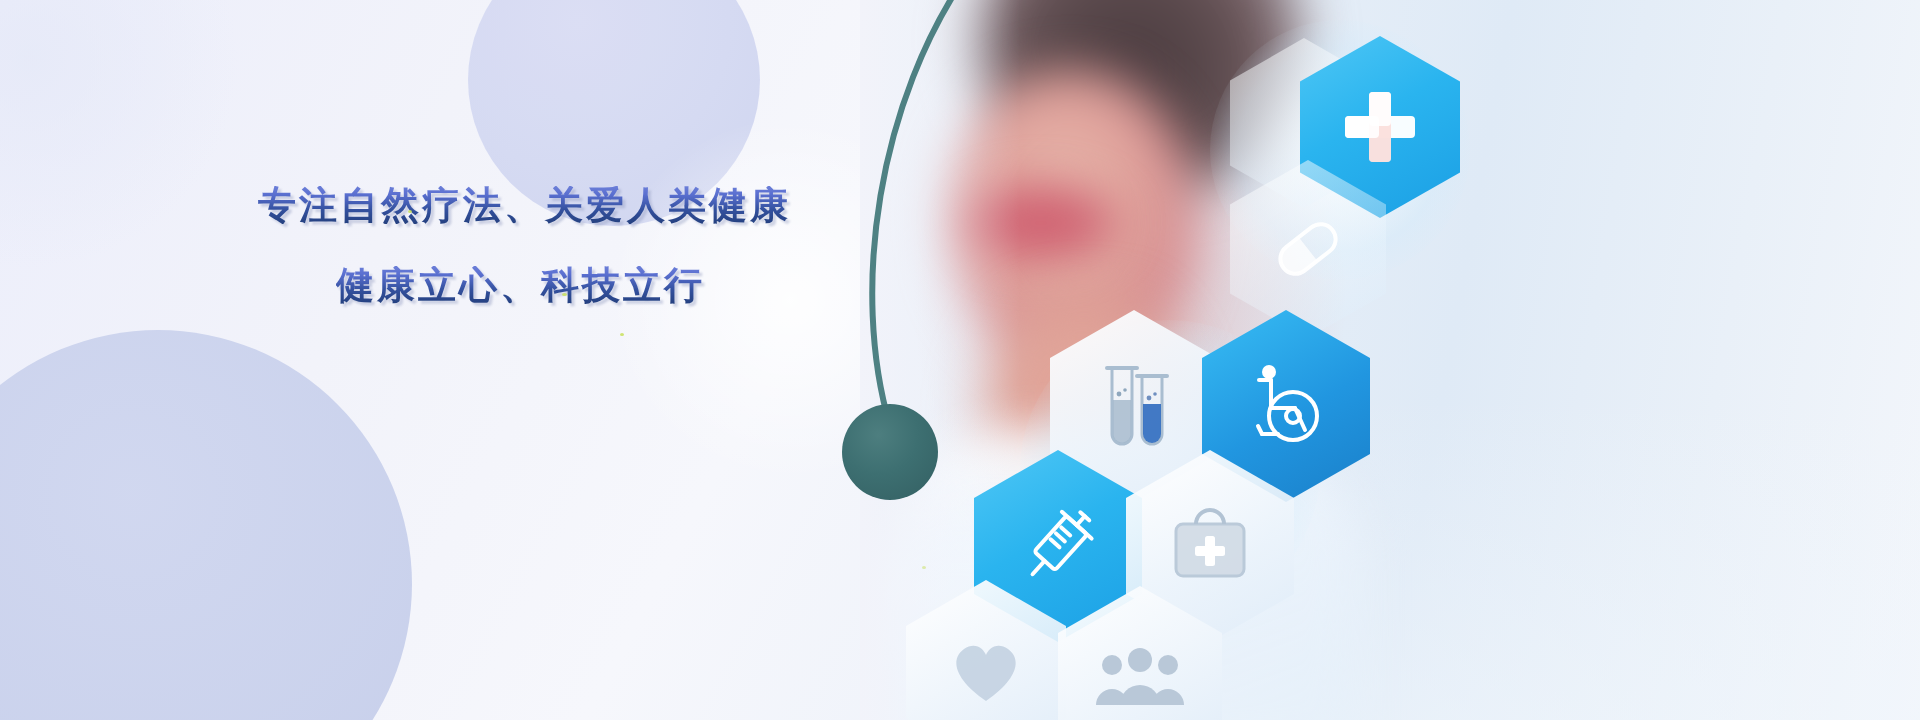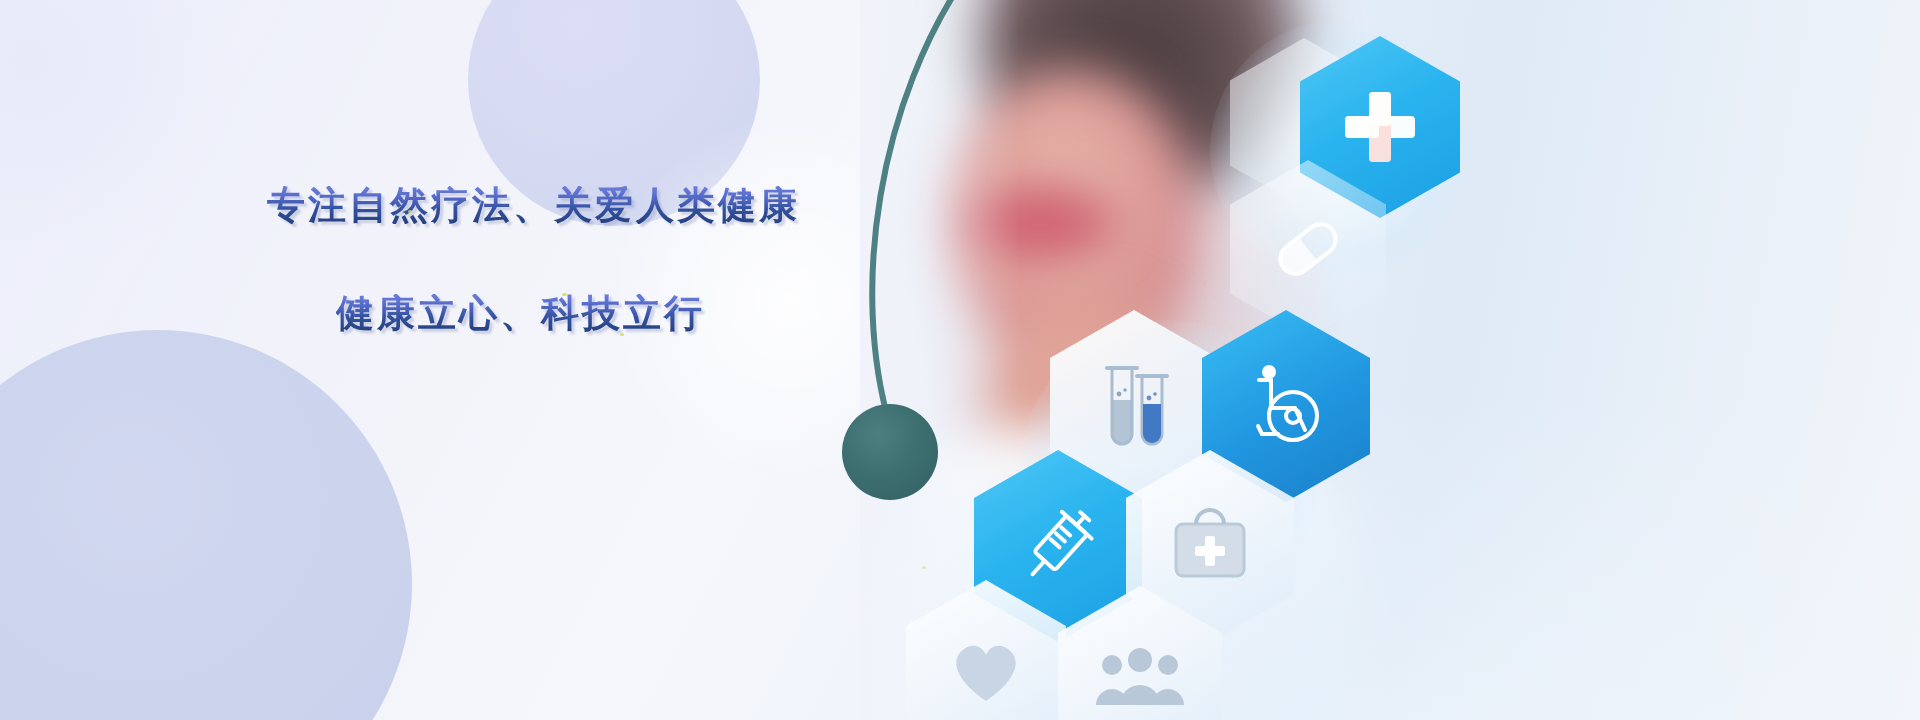--- a/index.html
+++ b/index.html
@@ -116,22 +116,22 @@
     position:absolute;left:258px;top:186px;width:620px;
     line-height:1;
   }
   .hl-line{
     font-size:38px;font-weight:bold;letter-spacing:3px;white-space:nowrap;
     background:linear-gradient(180deg,#6c7fd8 0%,#5a6fd0 22%,#34519f 62%,#24407f 100%);
     -webkit-background-clip:text;background-clip:text;
     color:transparent;-webkit-text-fill-color:transparent;
     filter:drop-shadow(3px 3px 1px rgba(150,160,195,.45));
   }
-  #hl-1{margin-left:9px;}
-  #hl-2{margin-left:78px;margin-top:70px;}
+  #hl-1{margin-left:0;}
+  #hl-2{margin-left:78px;margin-top:42px;}
 
   
   .speck{position:absolute;border-radius:50%;background:#c8e05a;opacity:.85;}
 </style>
 </head>
 <body>
 
 <div id="banner">
 
   <div class="deco-circle" id="deco-soft-left"></div>

